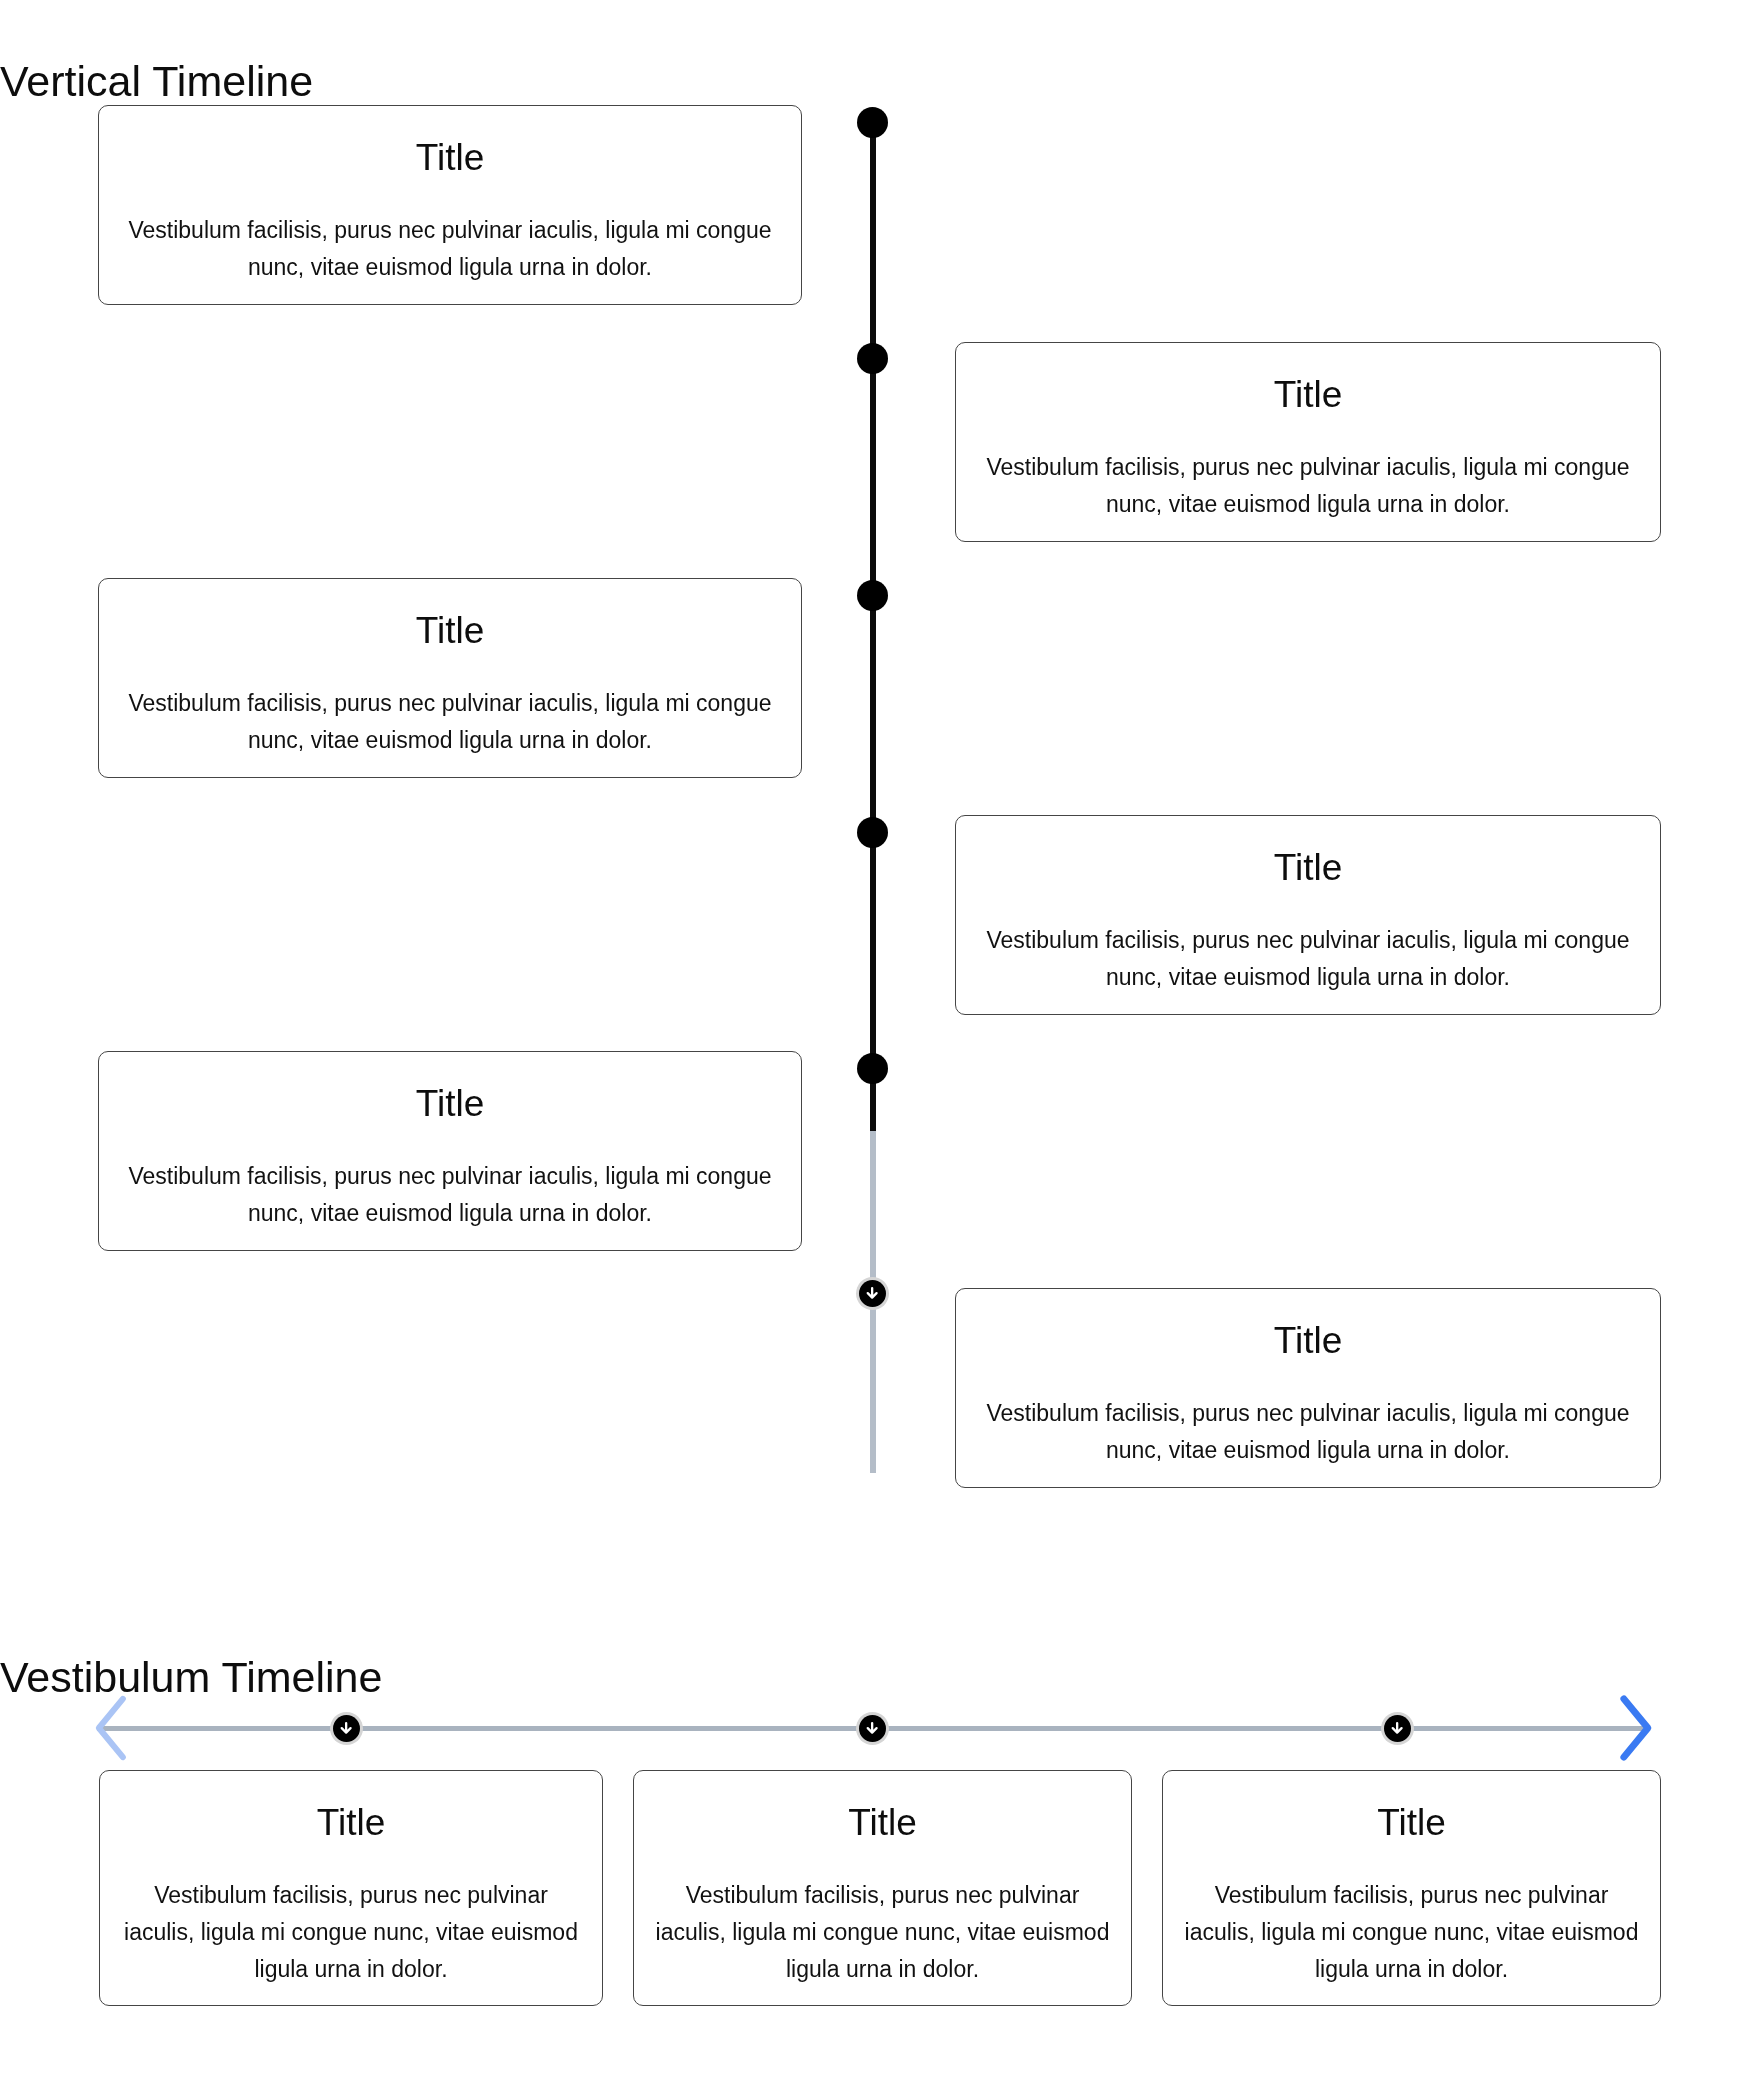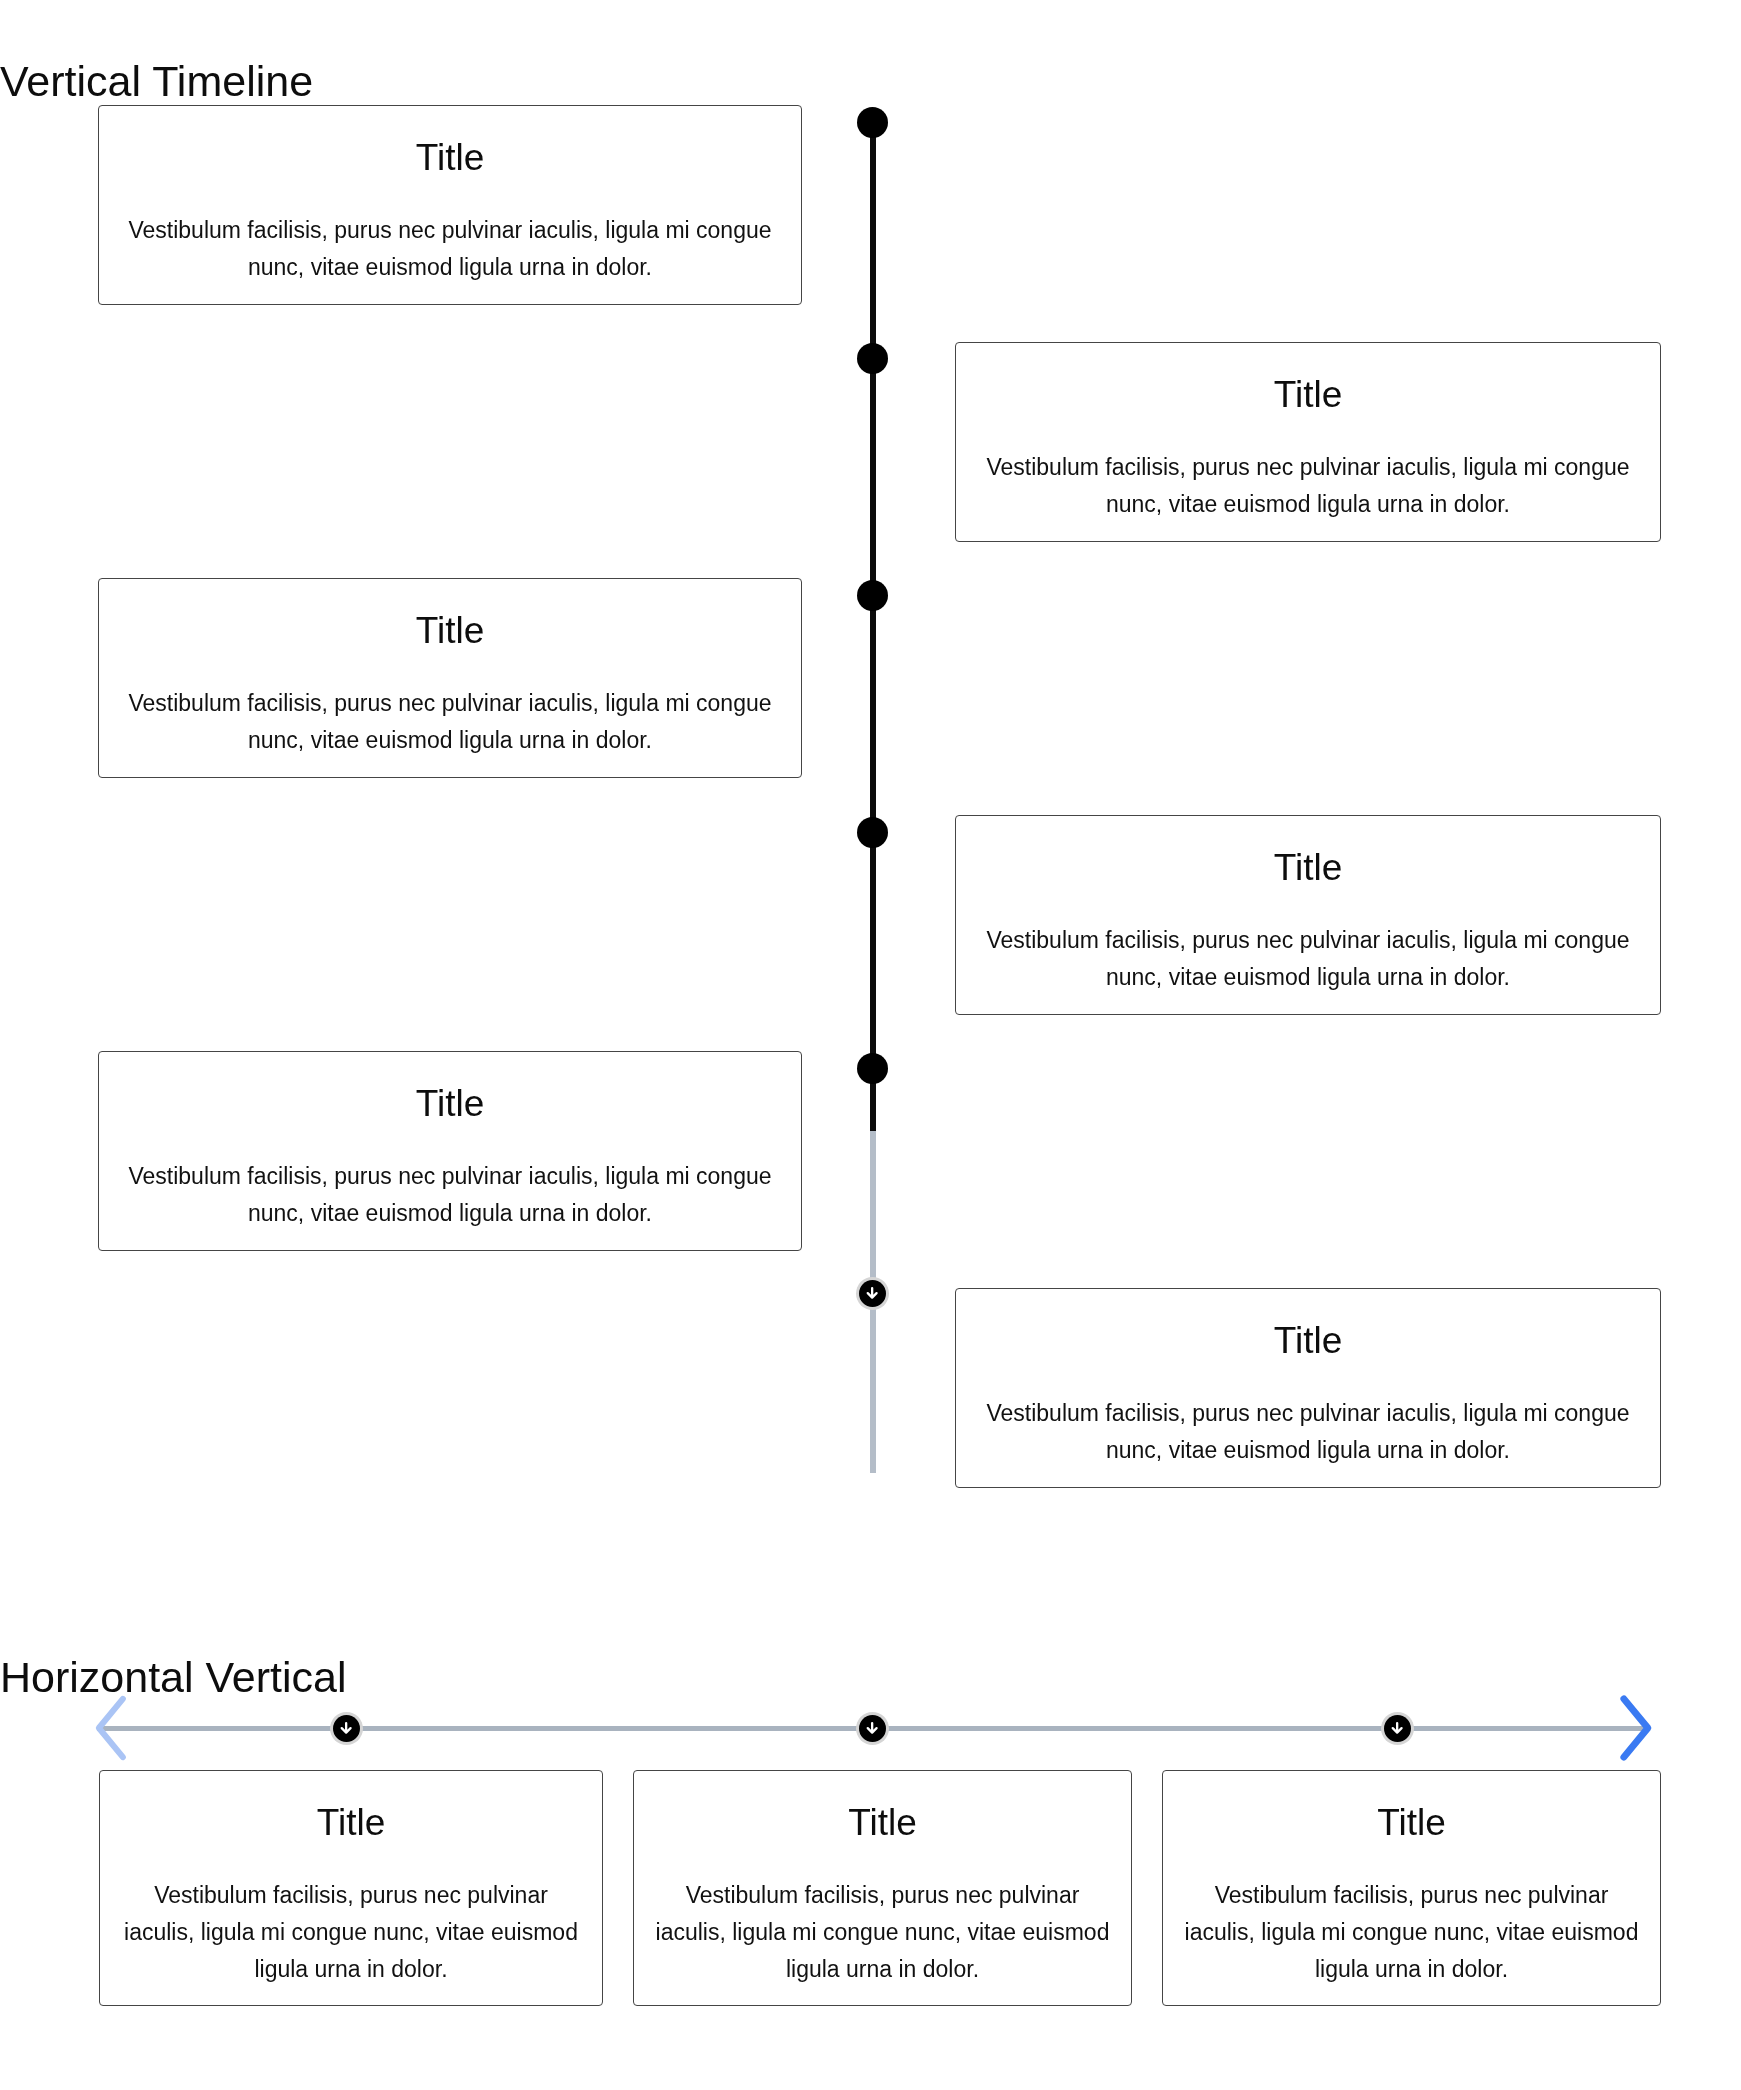--- a/index.html
+++ b/index.html
@@ -18,21 +18,21 @@
     font-size:43px;font-weight:400;line-height:1.2;
     color:#0d0d0d;
   }
   #vt-heading{top:27.5px;}
   #ht-heading{top:1616px;}
 
   .card{
     position:absolute;
     background:#ffffff;
     border:1.3px solid #454545;
-    border-radius:4px;
+    border-radius:10px;
     box-sizing:border-box;
     text-align:center;
     padding:29px 19px 0 19px;
   }
   .card h3{
     margin:0;
     font-size:37px;font-weight:400;line-height:1.25;
     color:#0d0d0d;
   }
   .card p{
@@ -134,21 +134,21 @@
 
   <div id="v-marker" class="marker">
     <div class="marker-inner">
       <svg width="16.3" height="16.3" viewBox="0 0 24 24">
         <path d="M12 4.5 V18 M5.5 12 L12 18.5 L18.5 12" fill="none" stroke="#ffffff" stroke-width="3.4" stroke-linecap="round" stroke-linejoin="round"></path>
       </svg>
     </div>
   </div>
 </div>
 
-<h2 id="ht-heading" class="section-heading">Horizontal Vertical</h2>
+<h2 id="ht-heading" class="section-heading">Vestibulum Timeline</h2>
 
 <div class="abs">
   <div id="ht-line"></div>
 
   <svg id="ht-prev" class="abs" width="48" height="72" viewBox="0 0 56 84">
     <path d="M43 8 L15 42 L43 76" fill="none" stroke="#aac4f5" stroke-width="7" stroke-linecap="round" stroke-linejoin="round"></path>
   </svg>
   <svg id="ht-next" class="abs" width="48" height="72" viewBox="0 0 56 84">
     <path d="M8 8 L36 42 L8 76" fill="none" stroke="#3a7af2" stroke-width="8" stroke-linecap="round" stroke-linejoin="round"></path>
   </svg>

